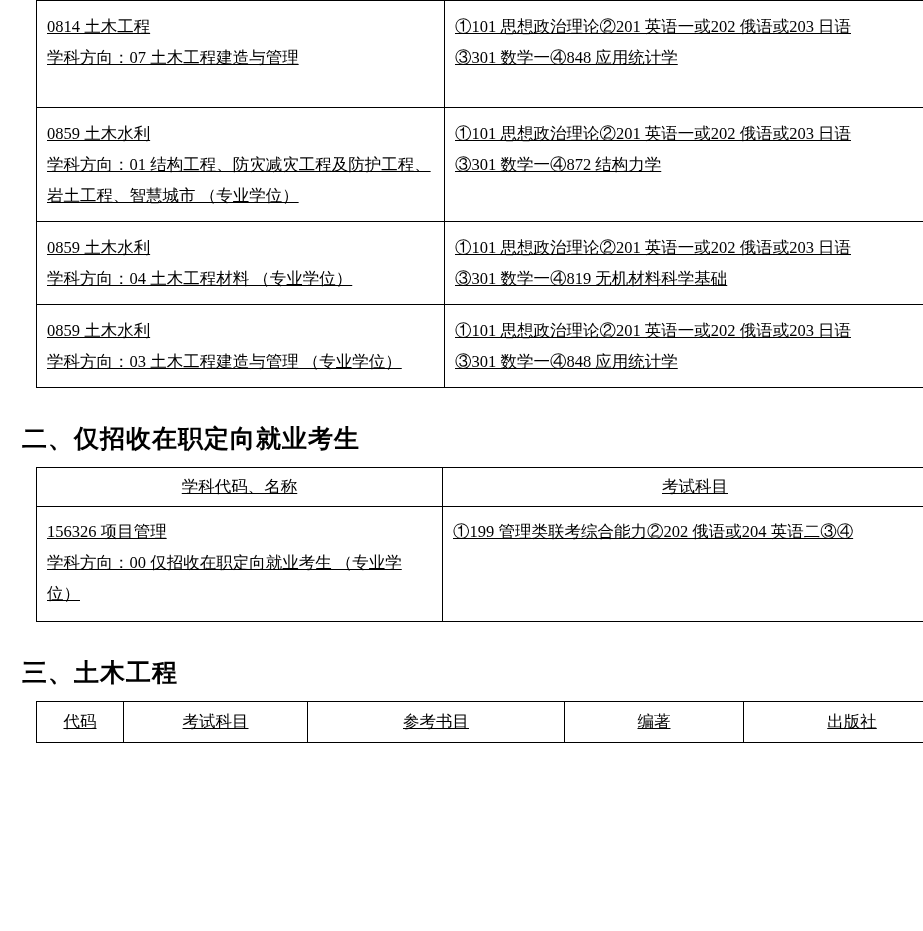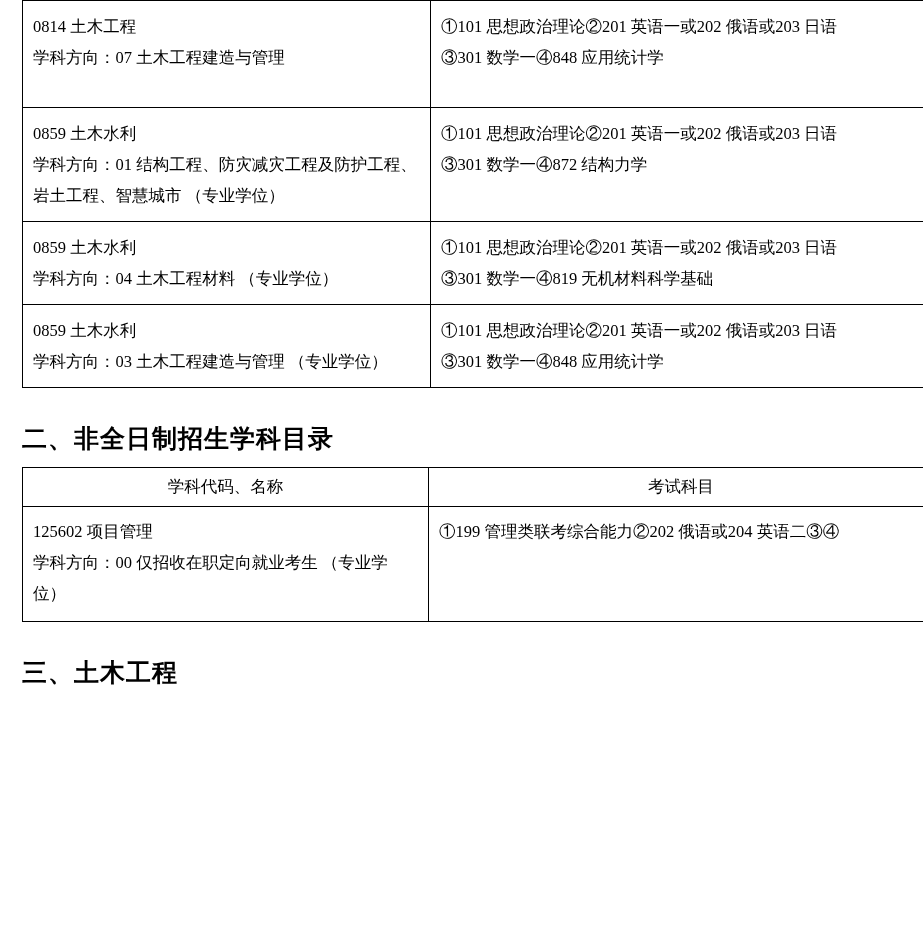--- a/index.html
+++ b/index.html
@@ -15,21 +15,22 @@
     overflow: hidden;
   }
   .page {
     position: relative;
     width: 923px;
     height: 931px;
     padding: 0;
     box-sizing: border-box;
   }
   .table-wrap {
-    margin: 0 22px;
+    margin: 0 36px;
+    text-decoration: underline;
   }
   table.doc-table {
     width: 879px;
     border-collapse: collapse;
     table-layout: fixed;
   }
   table.doc-table td, table.doc-table th {
     border: 1px solid #000000;
     vertical-align: top;
     padding: 10px 8px 10px 10px;
@@ -128,40 +129,53 @@
           </td>
           <td class="col-right">
             <span class="cell-line">①101  思想政治理论②201  英语一或202  俄语或203  日语</span>
             <span class="cell-line">③301  数学一④848  应用统计学</span>
           </td>
         </tr>
       </tbody>
     </table>
   </div>
 
-  <h2 class="section-title">二、非全日制招生学科目录</h2>
+  <h2 class="section-title">二、仅招收在职定向就业考生</h2>
 
   <div class="table-wrap">
     <table class="doc-table" id="table-parttime">
       <thead>
         <tr>
           <th class="col-left">学科代码、名称</th>
           <th class="col-right">考试科目</th>
         </tr>
       </thead>
       <tbody>
         <tr>
           <td class="col-left">
-            <span class="cell-line">125602  项目管理</span>
+            <span class="cell-line">156326  项目管理</span>
             <span class="cell-line">学科方向：00  仅招收在职定向就业考生  （专业学位）</span>
           </td>
           <td class="col-right">
             <span class="cell-line">①199  管理类联考综合能力②202  俄语或204  英语二③④</span>
           </td>
         </tr>
       </tbody>
     </table>
   </div>
 
   <h2 class="section-title">三、土木工程</h2>
 
+  <div class="table-wrap">
+    <table class="doc-table" id="table-books">
+      <thead>
+        <tr>
+          <th class="bk-c1">代码</th>
+          <th class="bk-c2">考试科目</th>
+          <th class="bk-c3">参考书目</th>
+          <th class="bk-c4">编著</th>
+          <th class="bk-c5">出版社</th>
+        </tr>
+      </thead>
+    </table>
+  </div>
 
 </div>
 
 </body></html>

